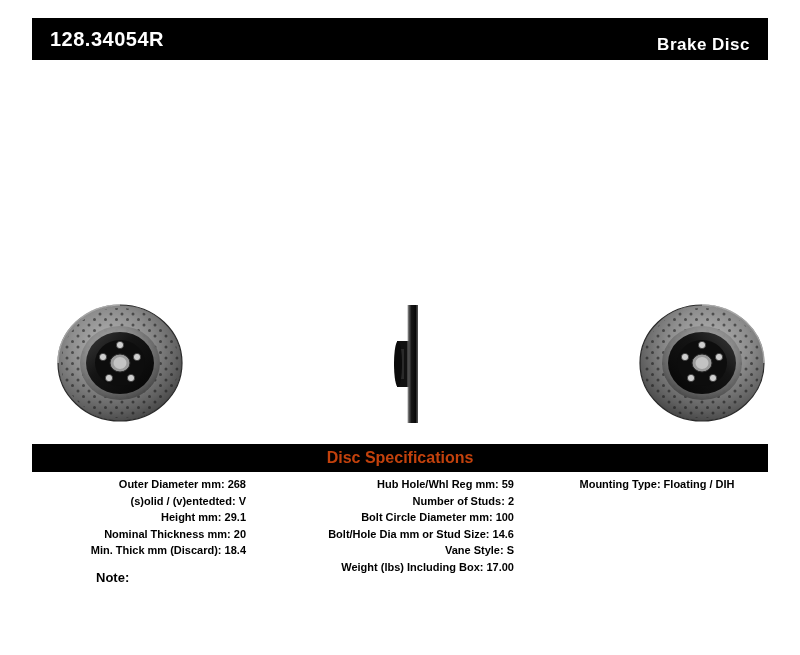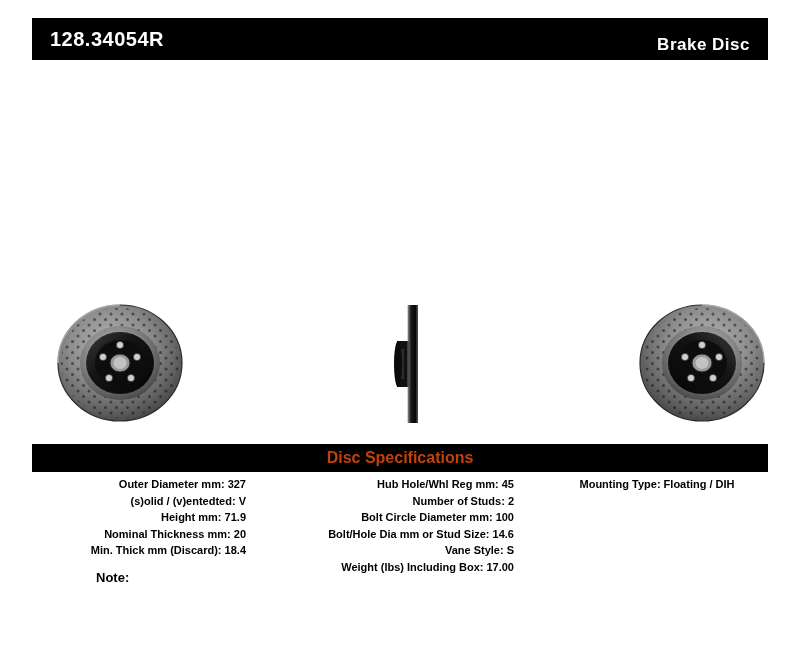--- a/index.html
+++ b/index.html
@@ -218,28 +218,28 @@
       </svg>
     </div>
   </div>
 
   <div class="spec-bar">
     <div class="spec-bar-title">Disc Specifications</div>
   </div>
 
   <div class="spec-columns">
     <div class="spec-col spec-col-left">
-      <div class="spec-line">Outer Diameter mm: 327</div>
+      <div class="spec-line">Outer Diameter mm: 268</div>
       <div class="spec-line">(s)olid / (v)entedted: V</div>
-      <div class="spec-line">Height mm: 71.9</div>
+      <div class="spec-line">Height mm: 29.1</div>
       <div class="spec-line">Nominal Thickness mm: 20</div>
       <div class="spec-line">Min. Thick mm (Discard): 18.4</div>
     </div>
     <div class="spec-col spec-col-mid">
-      <div class="spec-line">Hub Hole/Whl Reg mm: 45</div>
+      <div class="spec-line">Hub Hole/Whl Reg mm: 59</div>
       <div class="spec-line">Number of Studs: 2</div>
       <div class="spec-line">Bolt Circle Diameter mm: 100</div>
       <div class="spec-line">Bolt/Hole Dia mm or Stud Size: 14.6</div>
       <div class="spec-line">Vane Style: S</div>
       <div class="spec-line">Weight (lbs) Including Box: 17.00</div>
     </div>
     <div class="spec-col spec-col-right">
       <div class="spec-line">Mounting Type: Floating / DIH</div>
     </div>
   </div>

